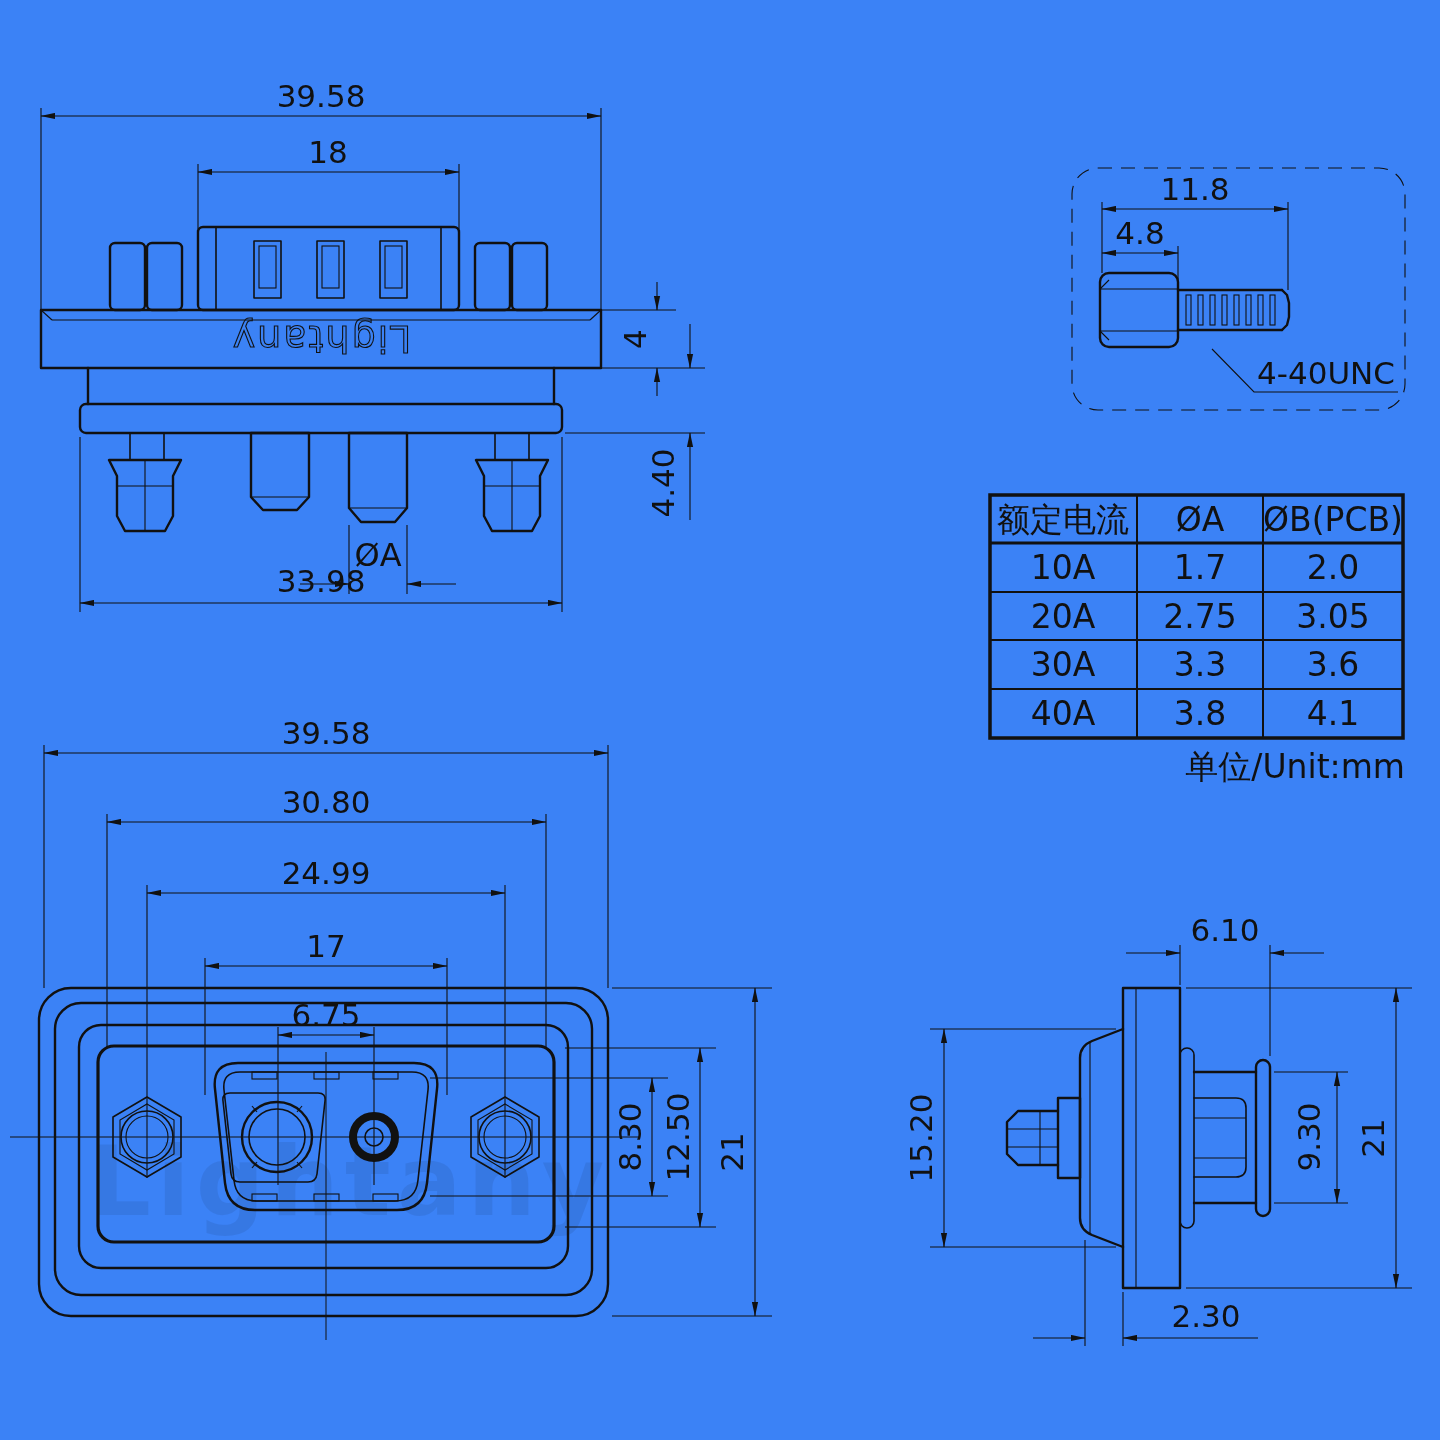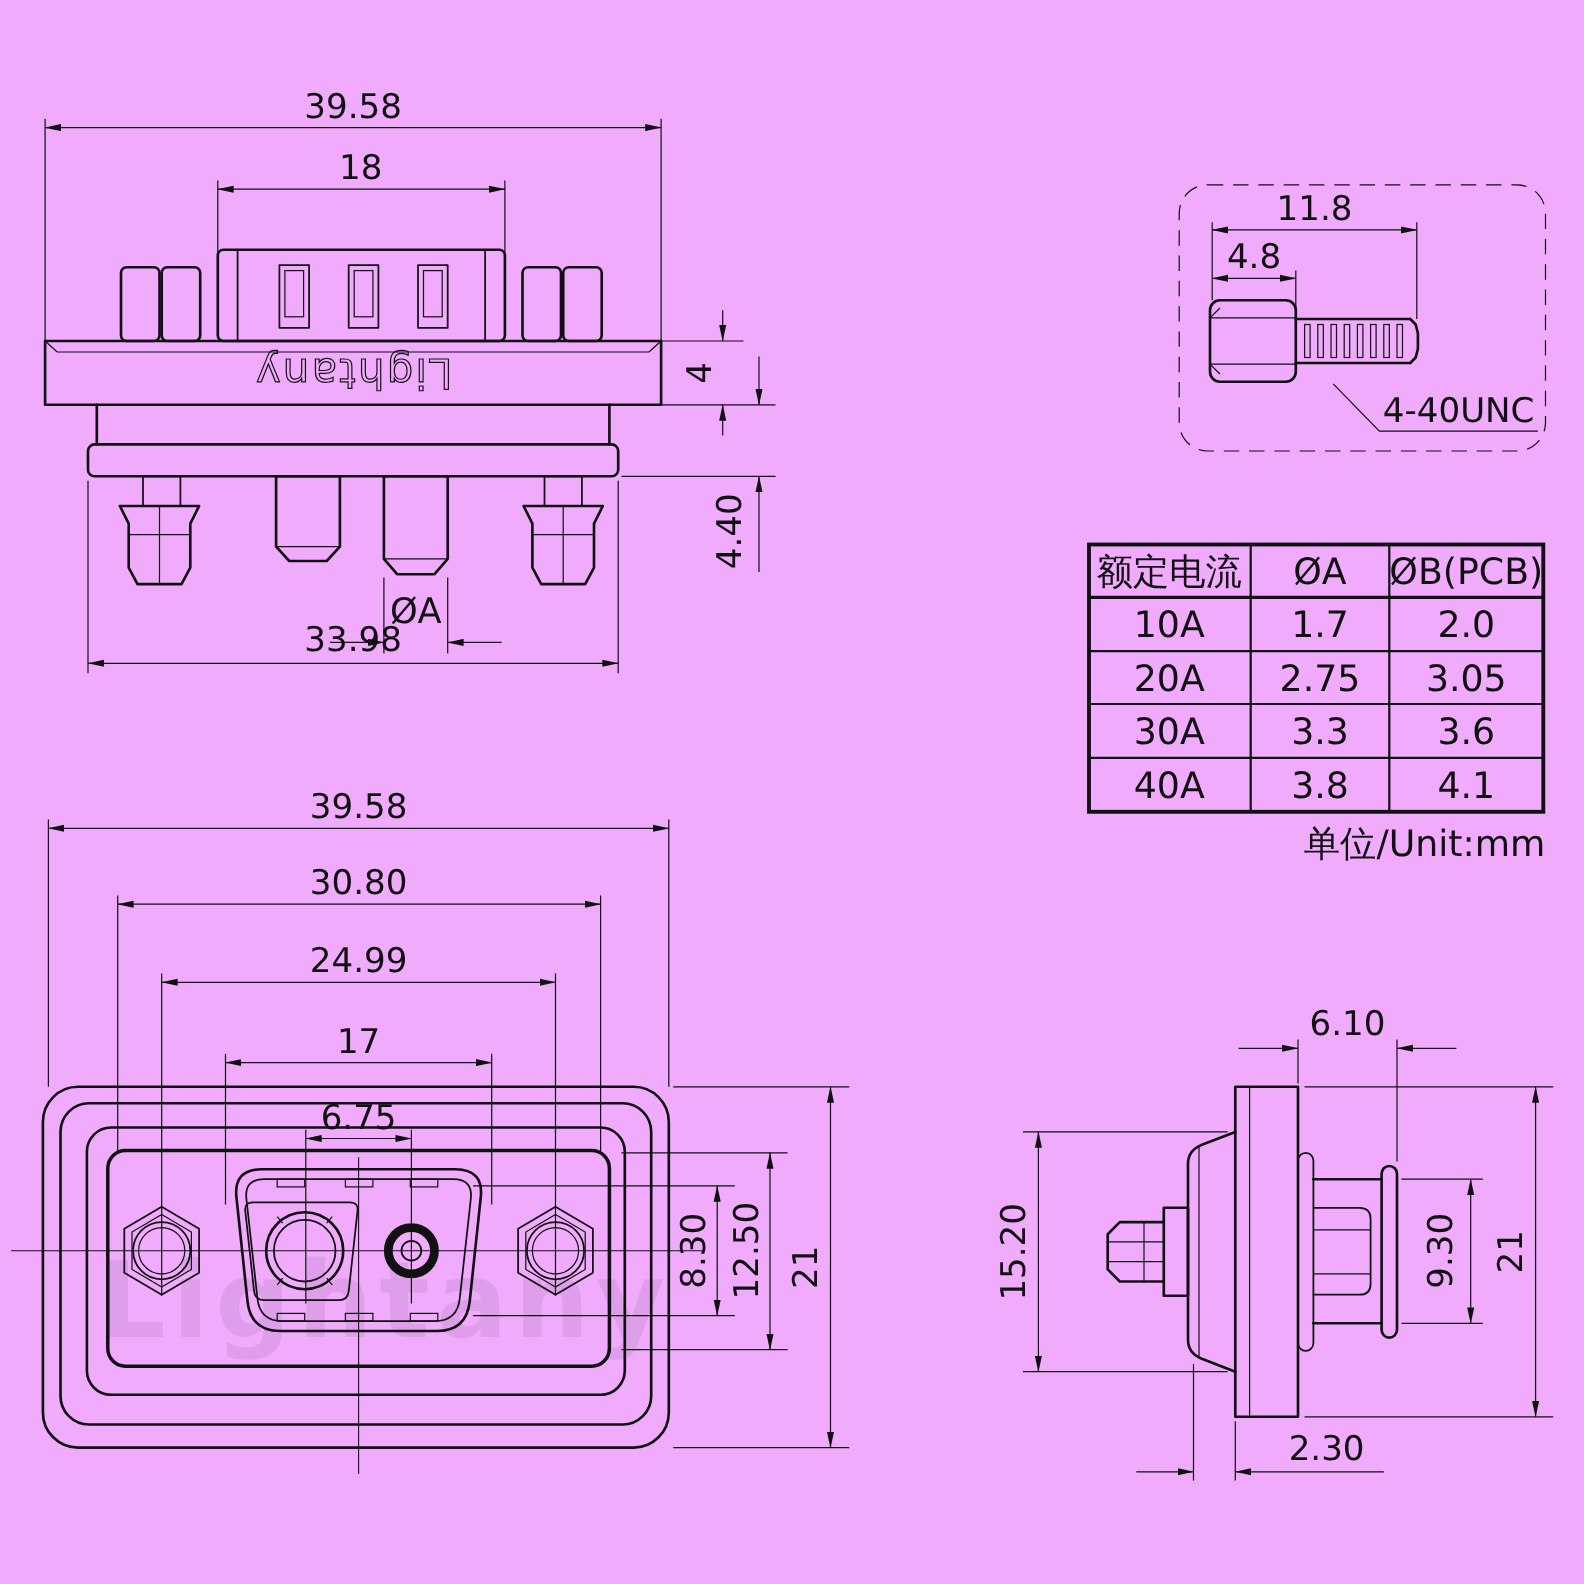--- a/index.html
+++ b/index.html
@@ -1,16 +1,16 @@
 <!DOCTYPE html>
 <html><head>
 <meta charset="utf-8">
 <style>
   html,body{margin:0;padding:0;background:#fff;}
-  .stage{position:relative;width:1440px;height:1440px;background:#f0abfc;overflow:hidden;}
+  .stage{position:relative;width:1440px;height:1440px;background:#3b82f6;overflow:hidden;}
   svg{display:block;}
   
   .ol{fill:none;stroke:#111;stroke-width:2.4;stroke-linejoin:round;stroke-linecap:round;}
   .o2{fill:none;stroke:#111;stroke-width:1.6;stroke-linejoin:round;stroke-linecap:round;}
   .th{fill:none;stroke:#111;stroke-width:1.1;stroke-linecap:butt;}
   .ctr{fill:none;stroke:#111;stroke-width:1;}
   text{fill:#111;font-family:"DejaVu Sans","Liberation Sans",sans-serif;}
   .dt{font-size:31px;text-anchor:middle;}
   .lbl{font-size:32px;text-anchor:middle;}
   .tt{font-size:33px;text-anchor:middle;}

